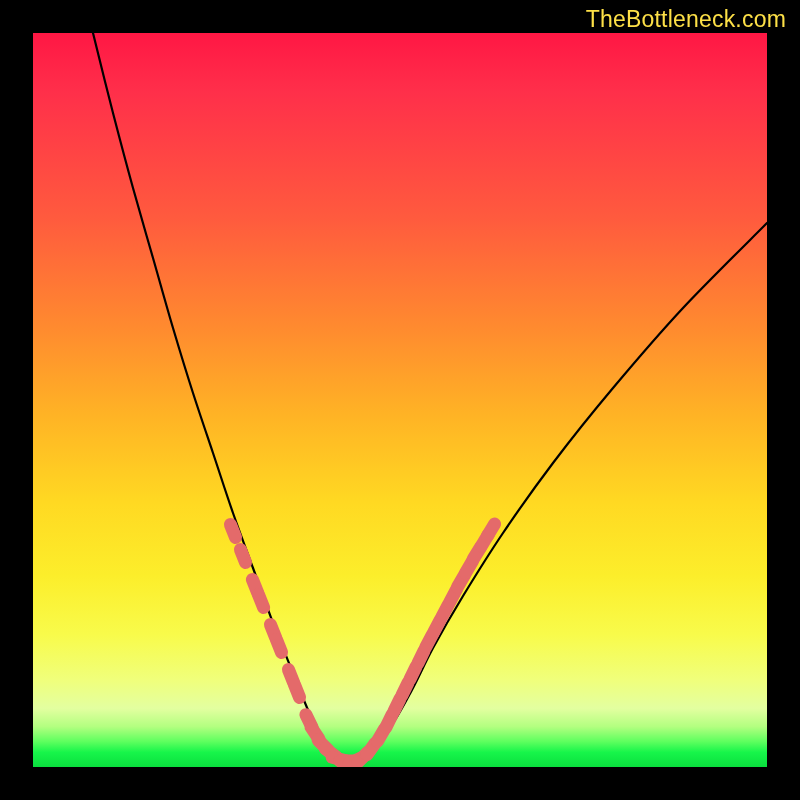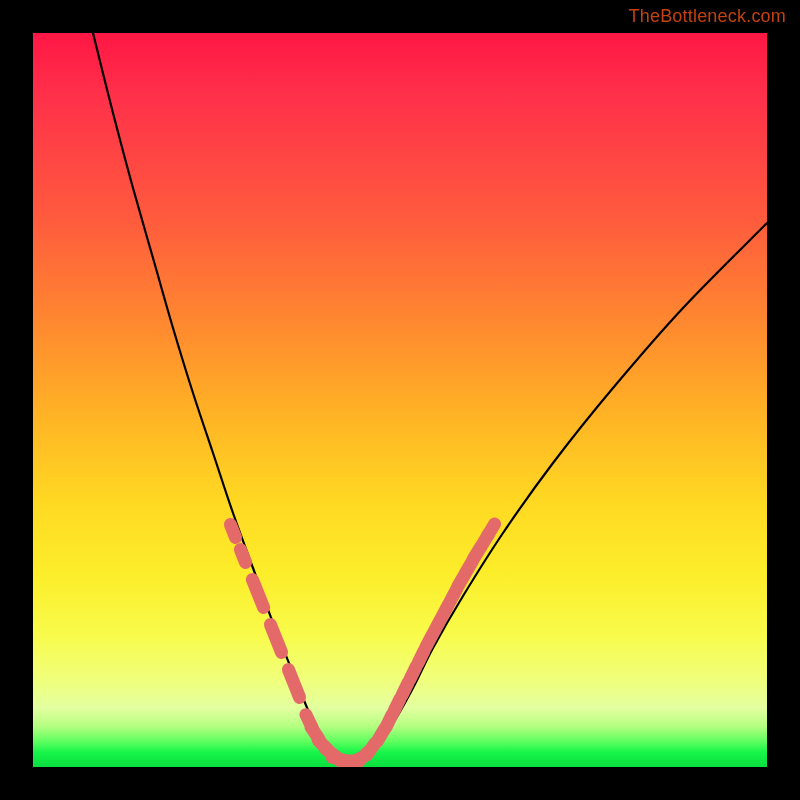--- a/index.html
+++ b/index.html
@@ -39,22 +39,22 @@
       #b3ff80 94.5%,
       #5fff5f 96.5%,
       #17f54a 98%,
       #0adf3e 100%
     );
   }
   .watermark {
     position: absolute;
     top: 6px;
     right: 14px;
-    color: #c2410c;
-    font-size: 18px;
+    color: #fde047;
+    font-size: 23px;
     font-weight: 500;
     letter-spacing: 0.2px;
     user-select: none;
   }
   svg.curves {
     position: absolute;
     left: 0;
     top: 0;
     width: 734px;
     height: 734px;

